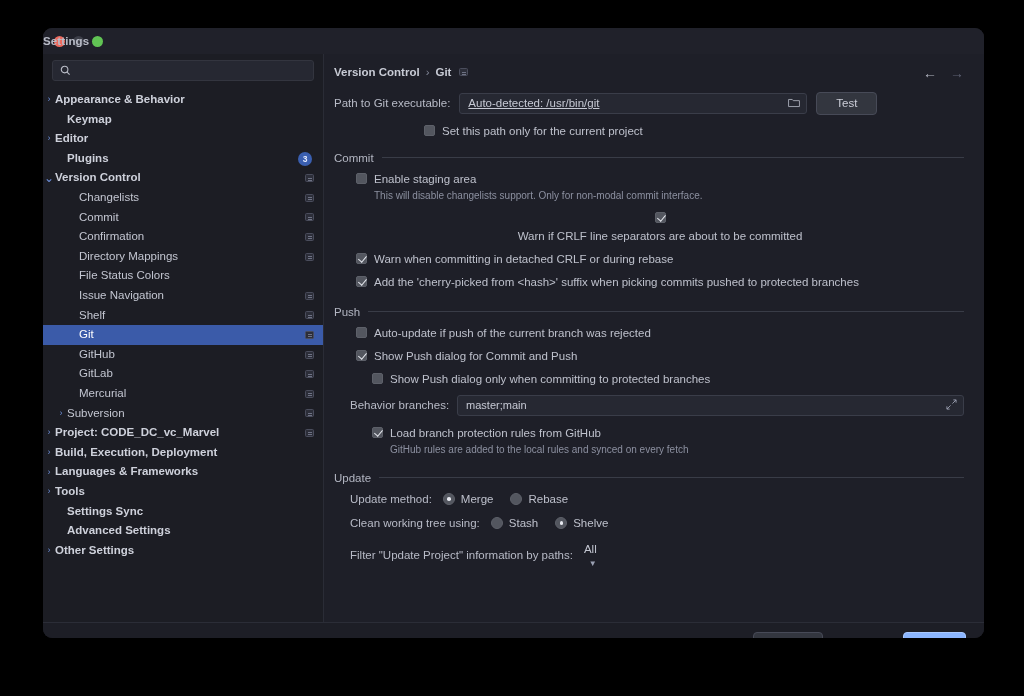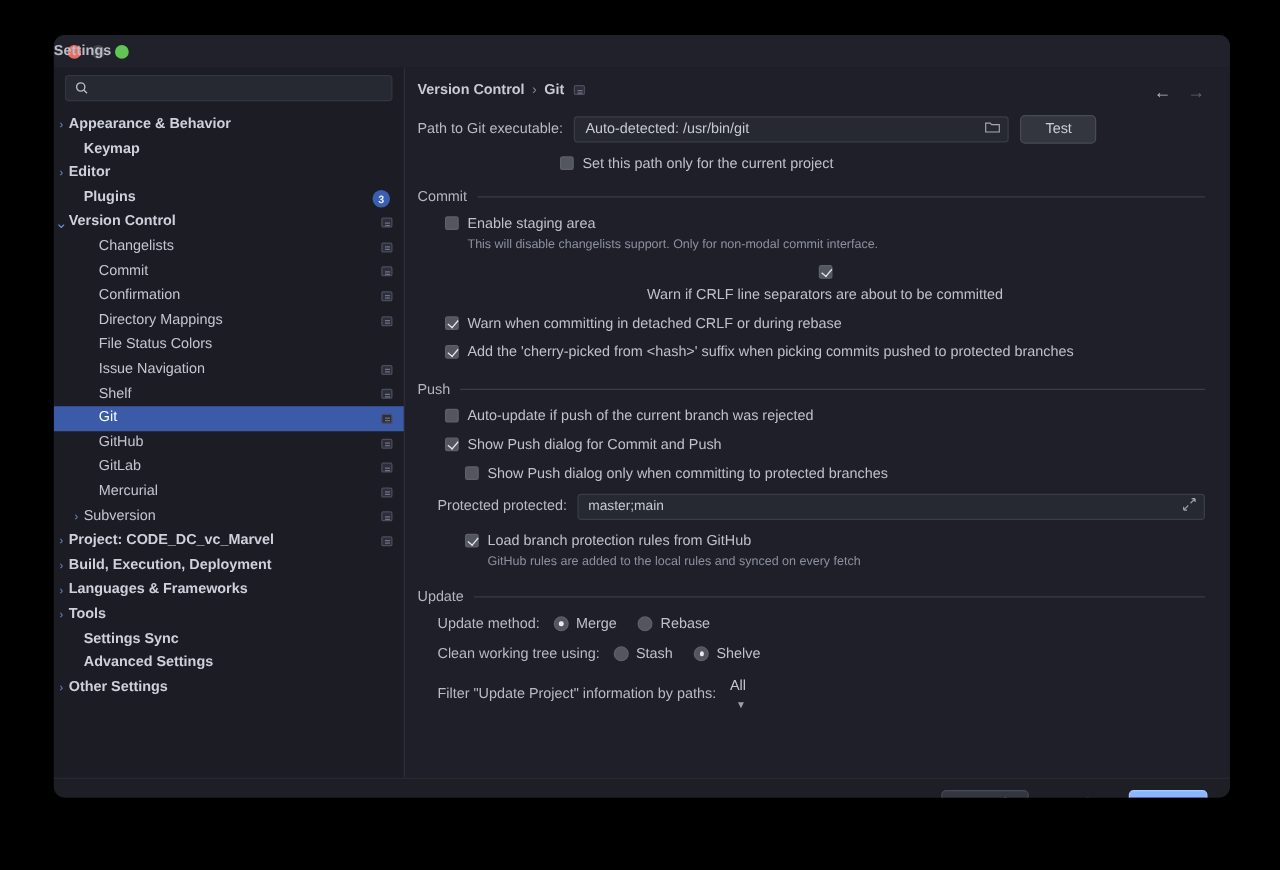--- a/index.html
+++ b/index.html
@@ -494,32 +494,32 @@
         <span class="mini-sq" style="margin-left:2px"></span>
       </div>
 
       <div class="nav-arrows">
         <span class="a-back">←</span>
         <span class="a-fwd">→</span>
       </div>
 
       <div class="row" style="gap:9px;">
         <span class="field-label">Path to Git executable:</span>
-        <div class="textfield" style="width:348px;">
+        <div class="textfield" style="width:348px;text-decoration:underline;">
           <span class="val">Auto-detected: /usr/bin/git</span>
           <span>
             <svg width="12" height="11" viewBox="0 0 13 11">
               <path d="M0.6 2.2 h4 l1.1 1.3 h6.7 v6.4 h-11.8 z" fill="none" stroke="#a5a8b4" stroke-width="1"></path>
             </svg>
           </span>
         </div>
         <button class="btn" style="padding:4px 19px;">Test</button>
       </div>
 
-      <div class="cb-row" style="margin-left:114px; margin-top:10px;">
+      <div class="cb-row" style="margin-left:90px; margin-top:10px;">
         <span class="cb"></span>
         <span>Set this path only for the current project</span>
       </div>
 
       <div class="group">
         <div class="group-head">
           <span>Commit</span>
           <span class="line"></span>
         </div>
 
@@ -561,21 +561,21 @@
           <span class="cb checked"></span>
           <span>Show Push dialog for Commit and Push</span>
         </div>
 
         <div class="cb-row" style="margin-left:38px; margin-top:11px;">
           <span class="cb"></span>
           <span>Show Push dialog only when committing to protected branches</span>
         </div>
 
         <div class="row" style="margin-left:16px; margin-top:10px; gap:8px;">
-          <span class="field-label">Protected protected:</span>
+          <span class="field-label">Behavior branches:</span>
           <div class="textfield mono" style="flex:1;">
             <span class="val">master;main</span>
             <span>
               <svg width="11" height="11" viewBox="0 0 12 12">
                 <path d="M11 1 L7 5 M11 1 L11 4 M11 1 L8 1" stroke="#9ba0b0" stroke-width="1" fill="none"></path>
                 <path d="M1 11 L5 7 M1 11 L1 8 M1 11 L4 11" stroke="#9ba0b0" stroke-width="1" fill="none"></path>
               </svg>
             </span>
           </div>
         </div>

